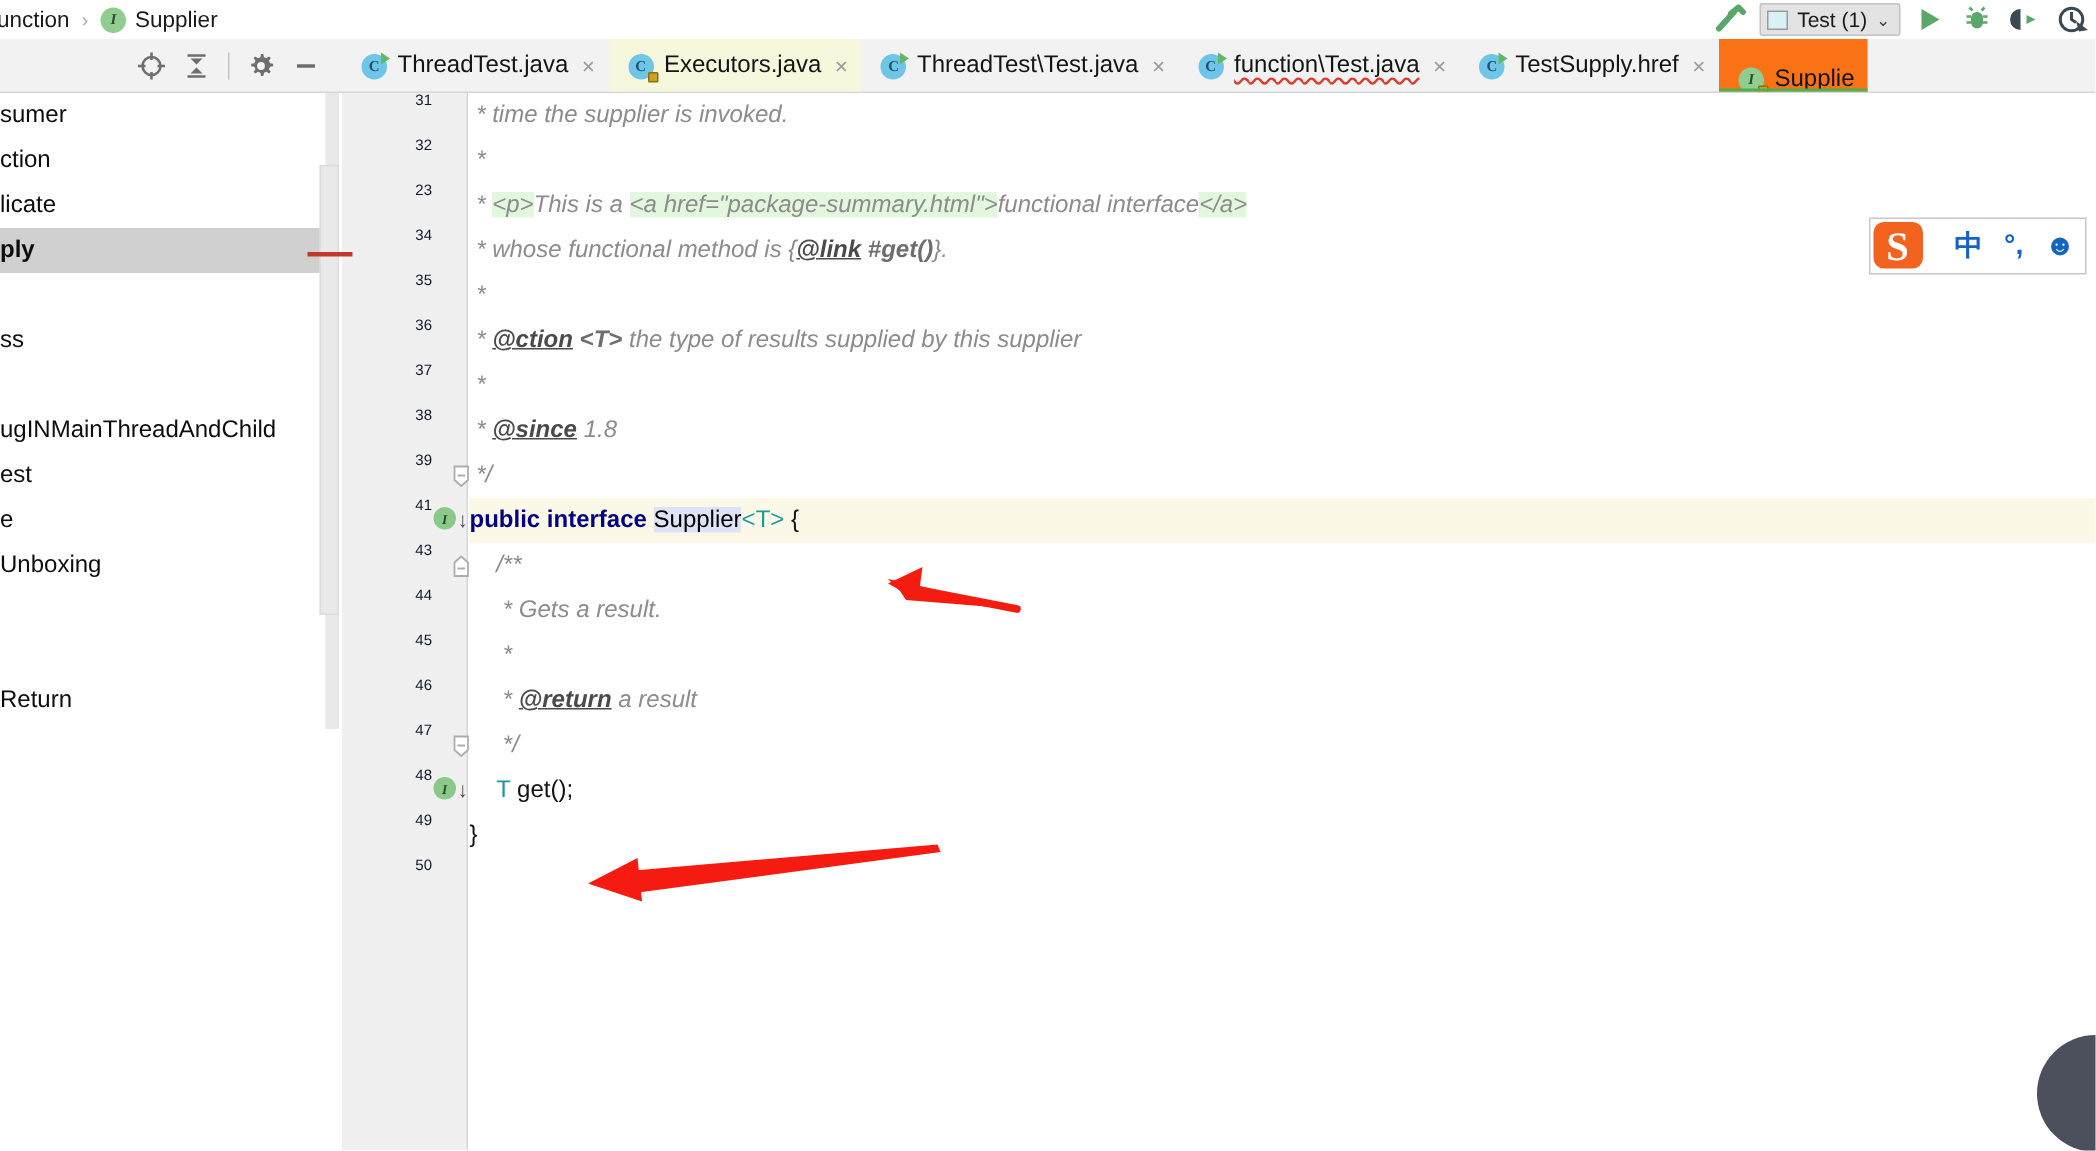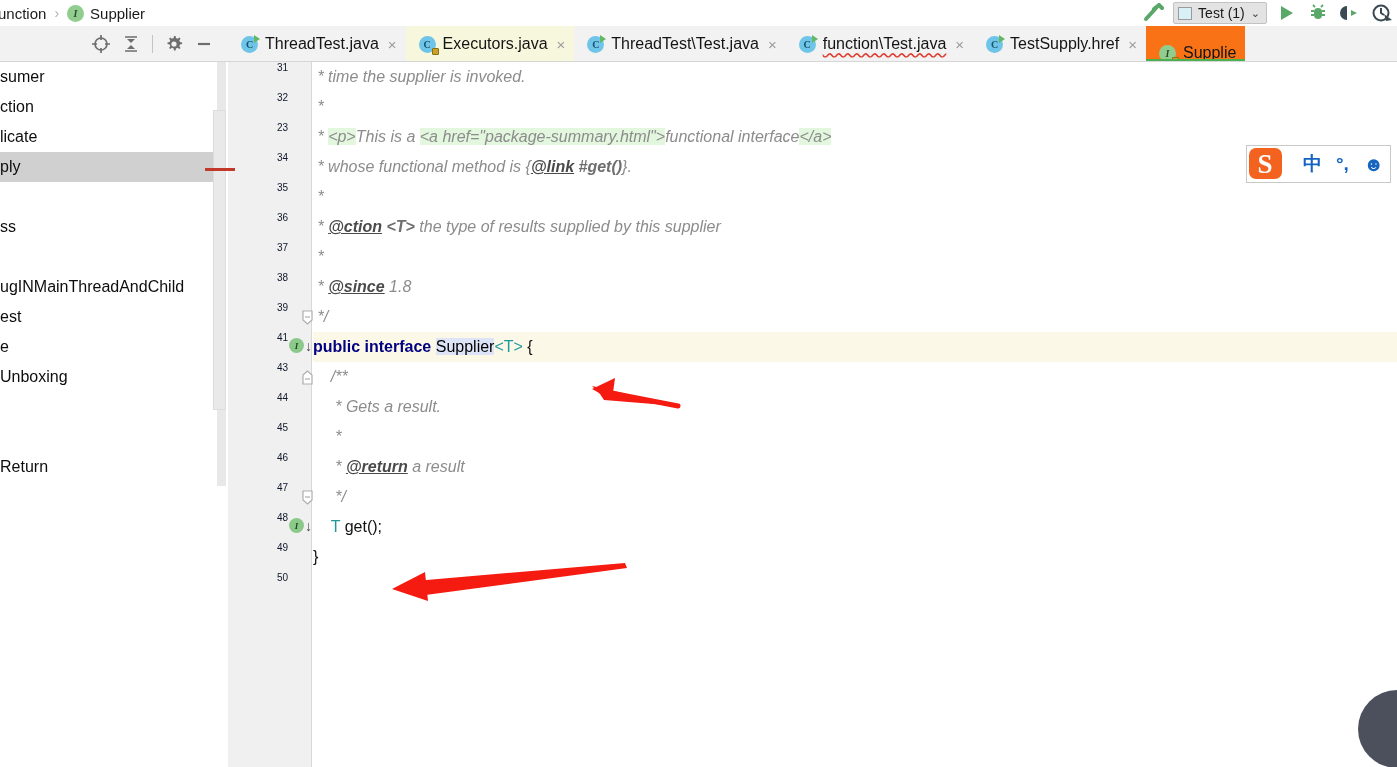--- a/index.html
+++ b/index.html
@@ -60,21 +60,21 @@
   }
   .lp-ic { width: 28px; height: 26px; display: flex; align-items: center; justify-content: center; }
   .lp-div { width: 1px; height: 18px; background: #c4c4c4; margin: 0 5px; }
 
   .tree { position: absolute; left: 0; top: 36px; width: 215px; }
   .tree-row {
     height: 30px; display: flex; align-items: center;
     font-size: 16px; color: #0d0d0d; white-space: nowrap;
     padding-left: 0px;
   }
-  .tree-row.sel { background: #d0d0d0; }
+  .tree-row.sel { background: #d0d0d0; font-weight: bold; }
   .tree-row .lbl { margin-left: 0; }
 
   
   .tree-scroll {
     position: absolute; right: 0; top: 36px; width: 13px; height: 424px;
     background: transparent;
   }
   .tree-scroll .thumb {
     position: absolute; left: 2px; top: 0; width: 9px; height: 424px;
     background: #e8e8e8;

